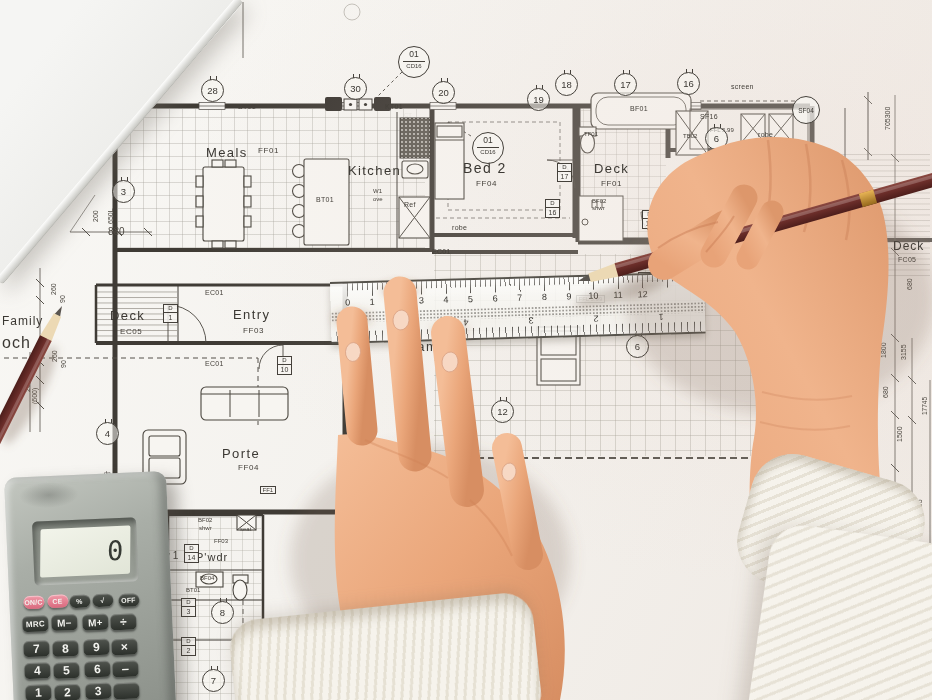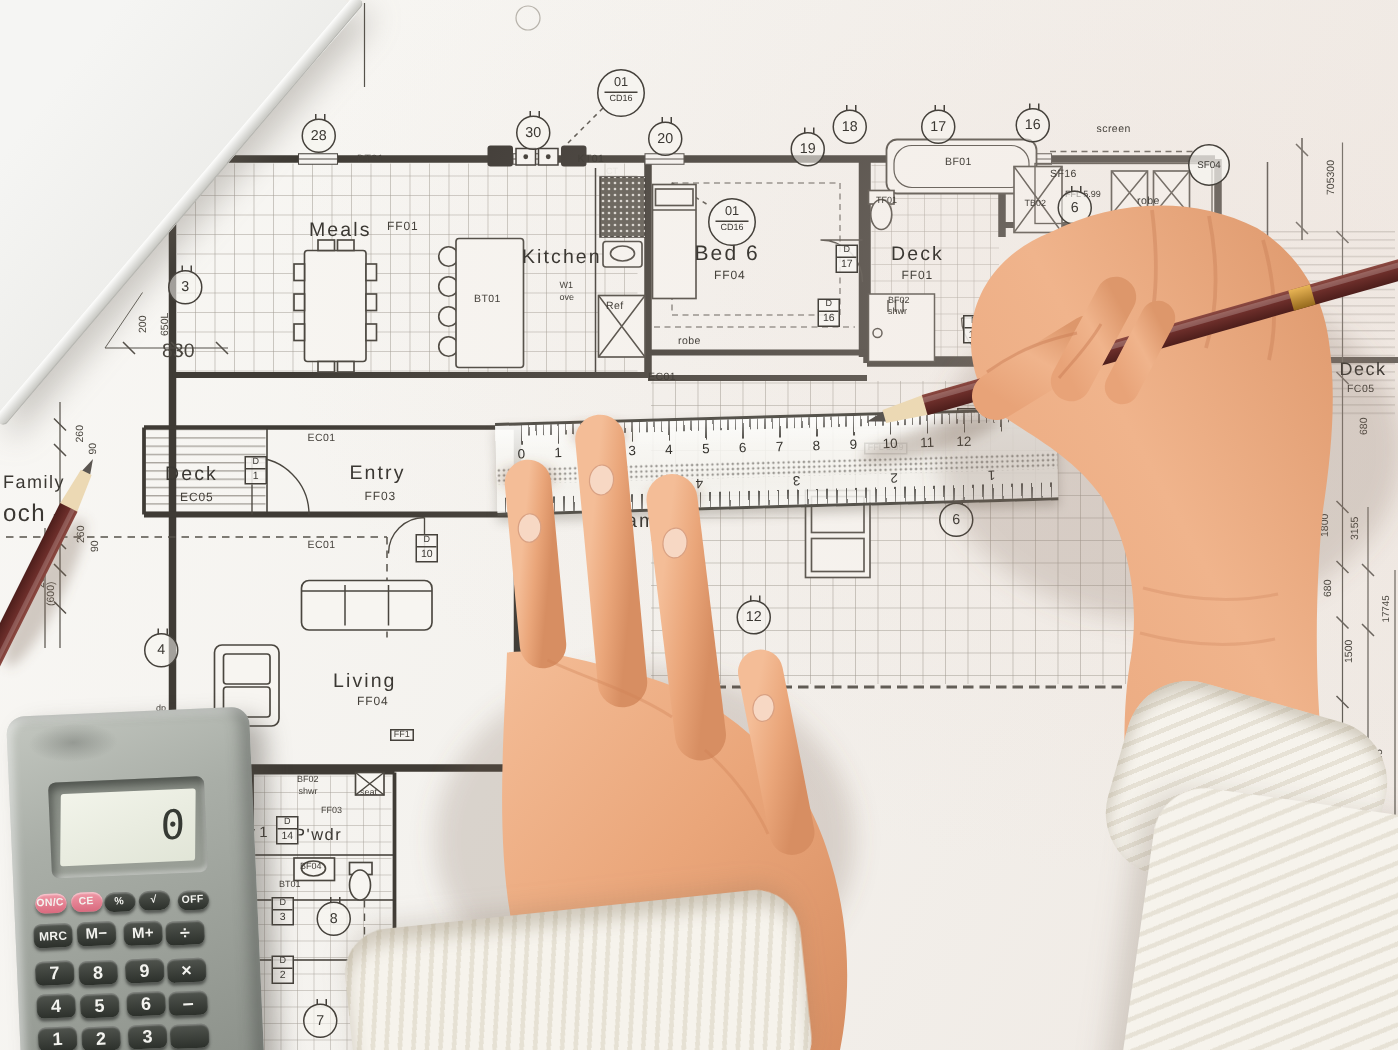--- a/index.html
+++ b/index.html
@@ -249,29 +249,29 @@
                M36 279l8 8 M36 296l8 8 M36 343l8 8 M36 358l8 8 M36 376l8 8 M36 401l8 8
                M82 228l8 8 M114 228l8 8 M144 228l8 8" stroke-width="1"></path>
       <path d="M95 195 70 232" stroke-width=".6"></path>
       <circle cx="352" cy="12" r="8" stroke="#b5b1a9"></circle>
     </g>
   </svg>
 
   <span class="t room" style="left:206px;top:146px">Meals</span>
   <span class="t tag" style="left:258px;top:147px">FF01</span>
   <span class="t room" style="left:348px;top:164px">Kitchen</span>
-  <span class="t room" style="left:463px;top:161px;font-size:14px">Bed 6</span>
+  <span class="t room" style="left:463px;top:161px;font-size:14px">Bed 2</span>
   <span class="t tag" style="left:476px;top:180px">FF04</span>
   <span class="t room" style="left:594px;top:162px">Deck</span>
   <span class="t tag" style="left:601px;top:180px">FF01</span>
   <span class="t room" style="left:110px;top:309px">Deck</span>
   <span class="t tag" style="left:120px;top:328px">EC05</span>
   <span class="t room" style="left:233px;top:308px">Entry</span>
   <span class="t tag" style="left:243px;top:327px">FF03</span>
-  <span class="t room" style="left:222px;top:447px">Living</span>
+  <span class="t room" style="left:222px;top:447px">Porte</span>
   <span class="t tag" style="left:238px;top:464px">FF04</span>
   <span class="t room" style="left:408px;top:340px">Family</span>
   <span class="t room2" style="left:196px;top:552px">P'wdr</span>
   <span class="t room2" style="left:893px;top:240px;font-size:12px">Deck</span>
   <span class="t fx" style="left:898px;top:256px">FC05</span>
   <span class="t room2" style="left:2px;top:315px;font-size:12px">Family</span>
   <span class="t room2" style="left:2px;top:335px;font-size:16px">och</span>
 
   <span class="t fx" style="left:238px;top:103px">BT01</span>
   <span class="t fx" style="left:385px;top:103px">KT01</span>
@@ -300,21 +300,21 @@
   <span class="t fx6" style="left:199px;top:525px">shwr</span>
   <span class="t fx6" style="left:214px;top:538px">FF03</span>
   <span class="t fx6" style="left:200px;top:575px">BF04</span>
   <span class="t fx6" style="left:186px;top:587px">BT01</span>
   <span class="t" style="left:165px;top:551px;font-size:10px">y 1</span>
   <span class="t fx6" style="left:104px;top:470px">dp</span>
   <span class="t fx6 boxed" style="left:260px;top:486px">FF1</span>
 
   <span class="t dim v" style="left:92px;top:222px">200</span>
   <span class="t dim v" style="left:107px;top:224px">650L</span>
-  <span class="t dim" style="left:108px;top:227px;font-size:13px">830</span>
+  <span class="t dim" style="left:108px;top:227px;font-size:10px">830</span>
   <span class="t dim v" style="left:50px;top:295px">260</span>
   <span class="t dim v" style="left:59px;top:303px">90</span>
   <span class="t dim v" style="left:51px;top:362px">260</span>
   <span class="t dim v" style="left:60px;top:368px">90</span>
   <span class="t dim v" style="left:24px;top:392px">200</span>
   <span class="t dim v" style="left:31px;top:404px">(600)</span>
   <span class="t dim v" style="left:884px;top:130px">705300</span>
   <span class="t dim v" style="left:838px;top:185px">4035</span>
   <span class="t dim v" style="left:872px;top:308px">675</span>
   <span class="t dim v" style="left:906px;top:290px">680</span>

